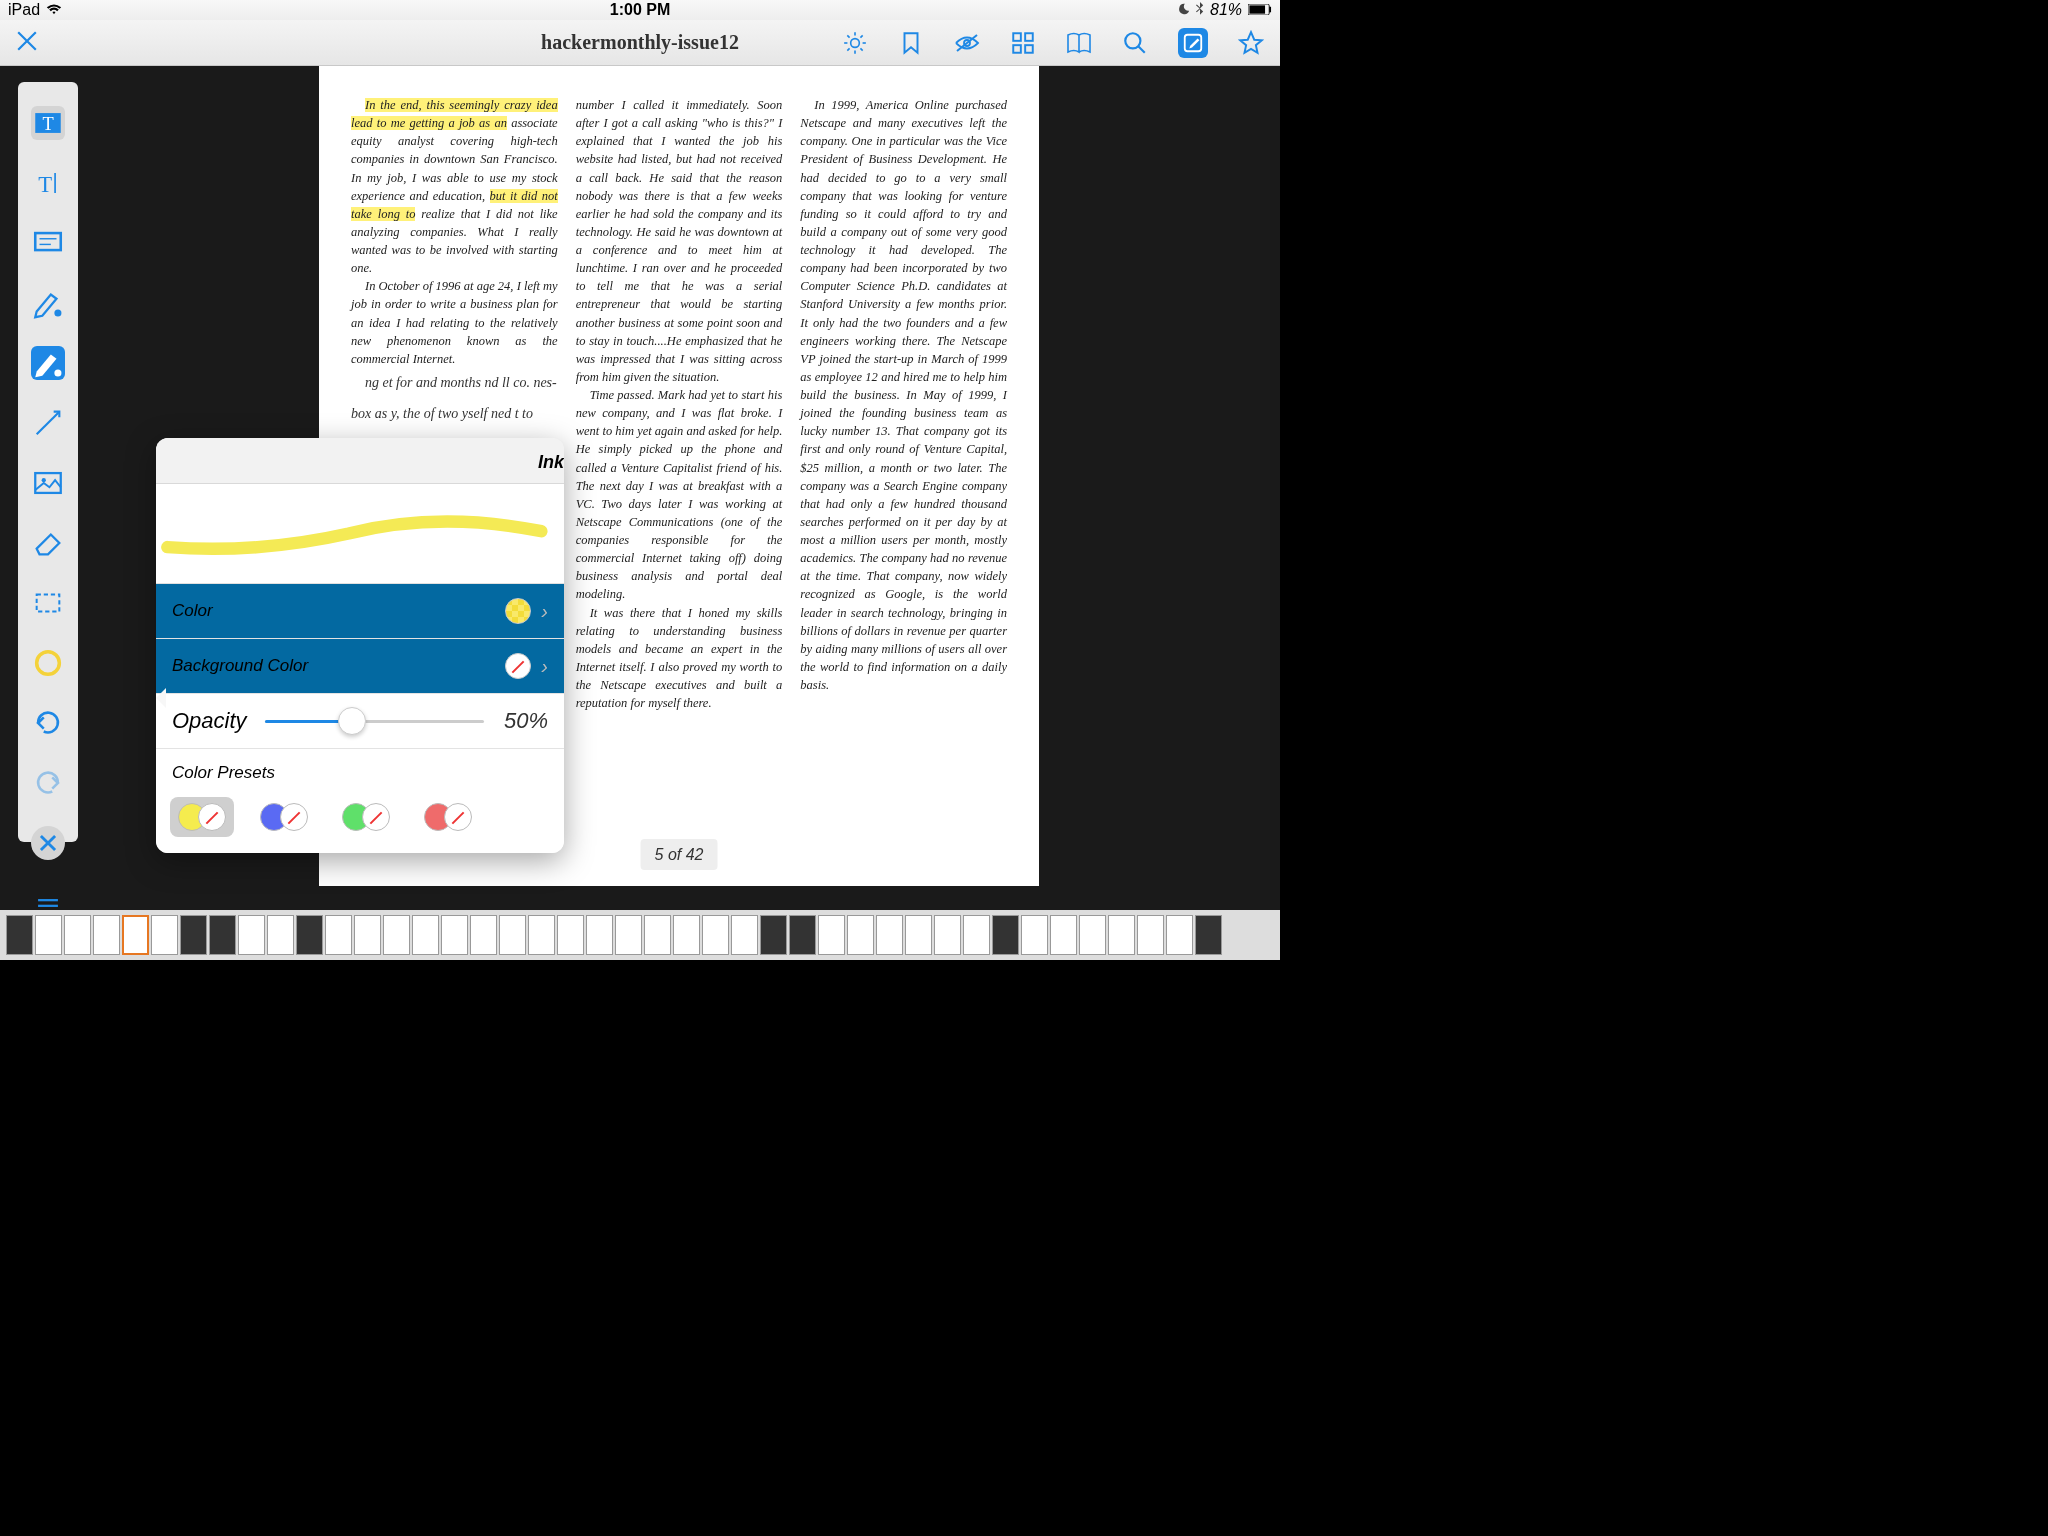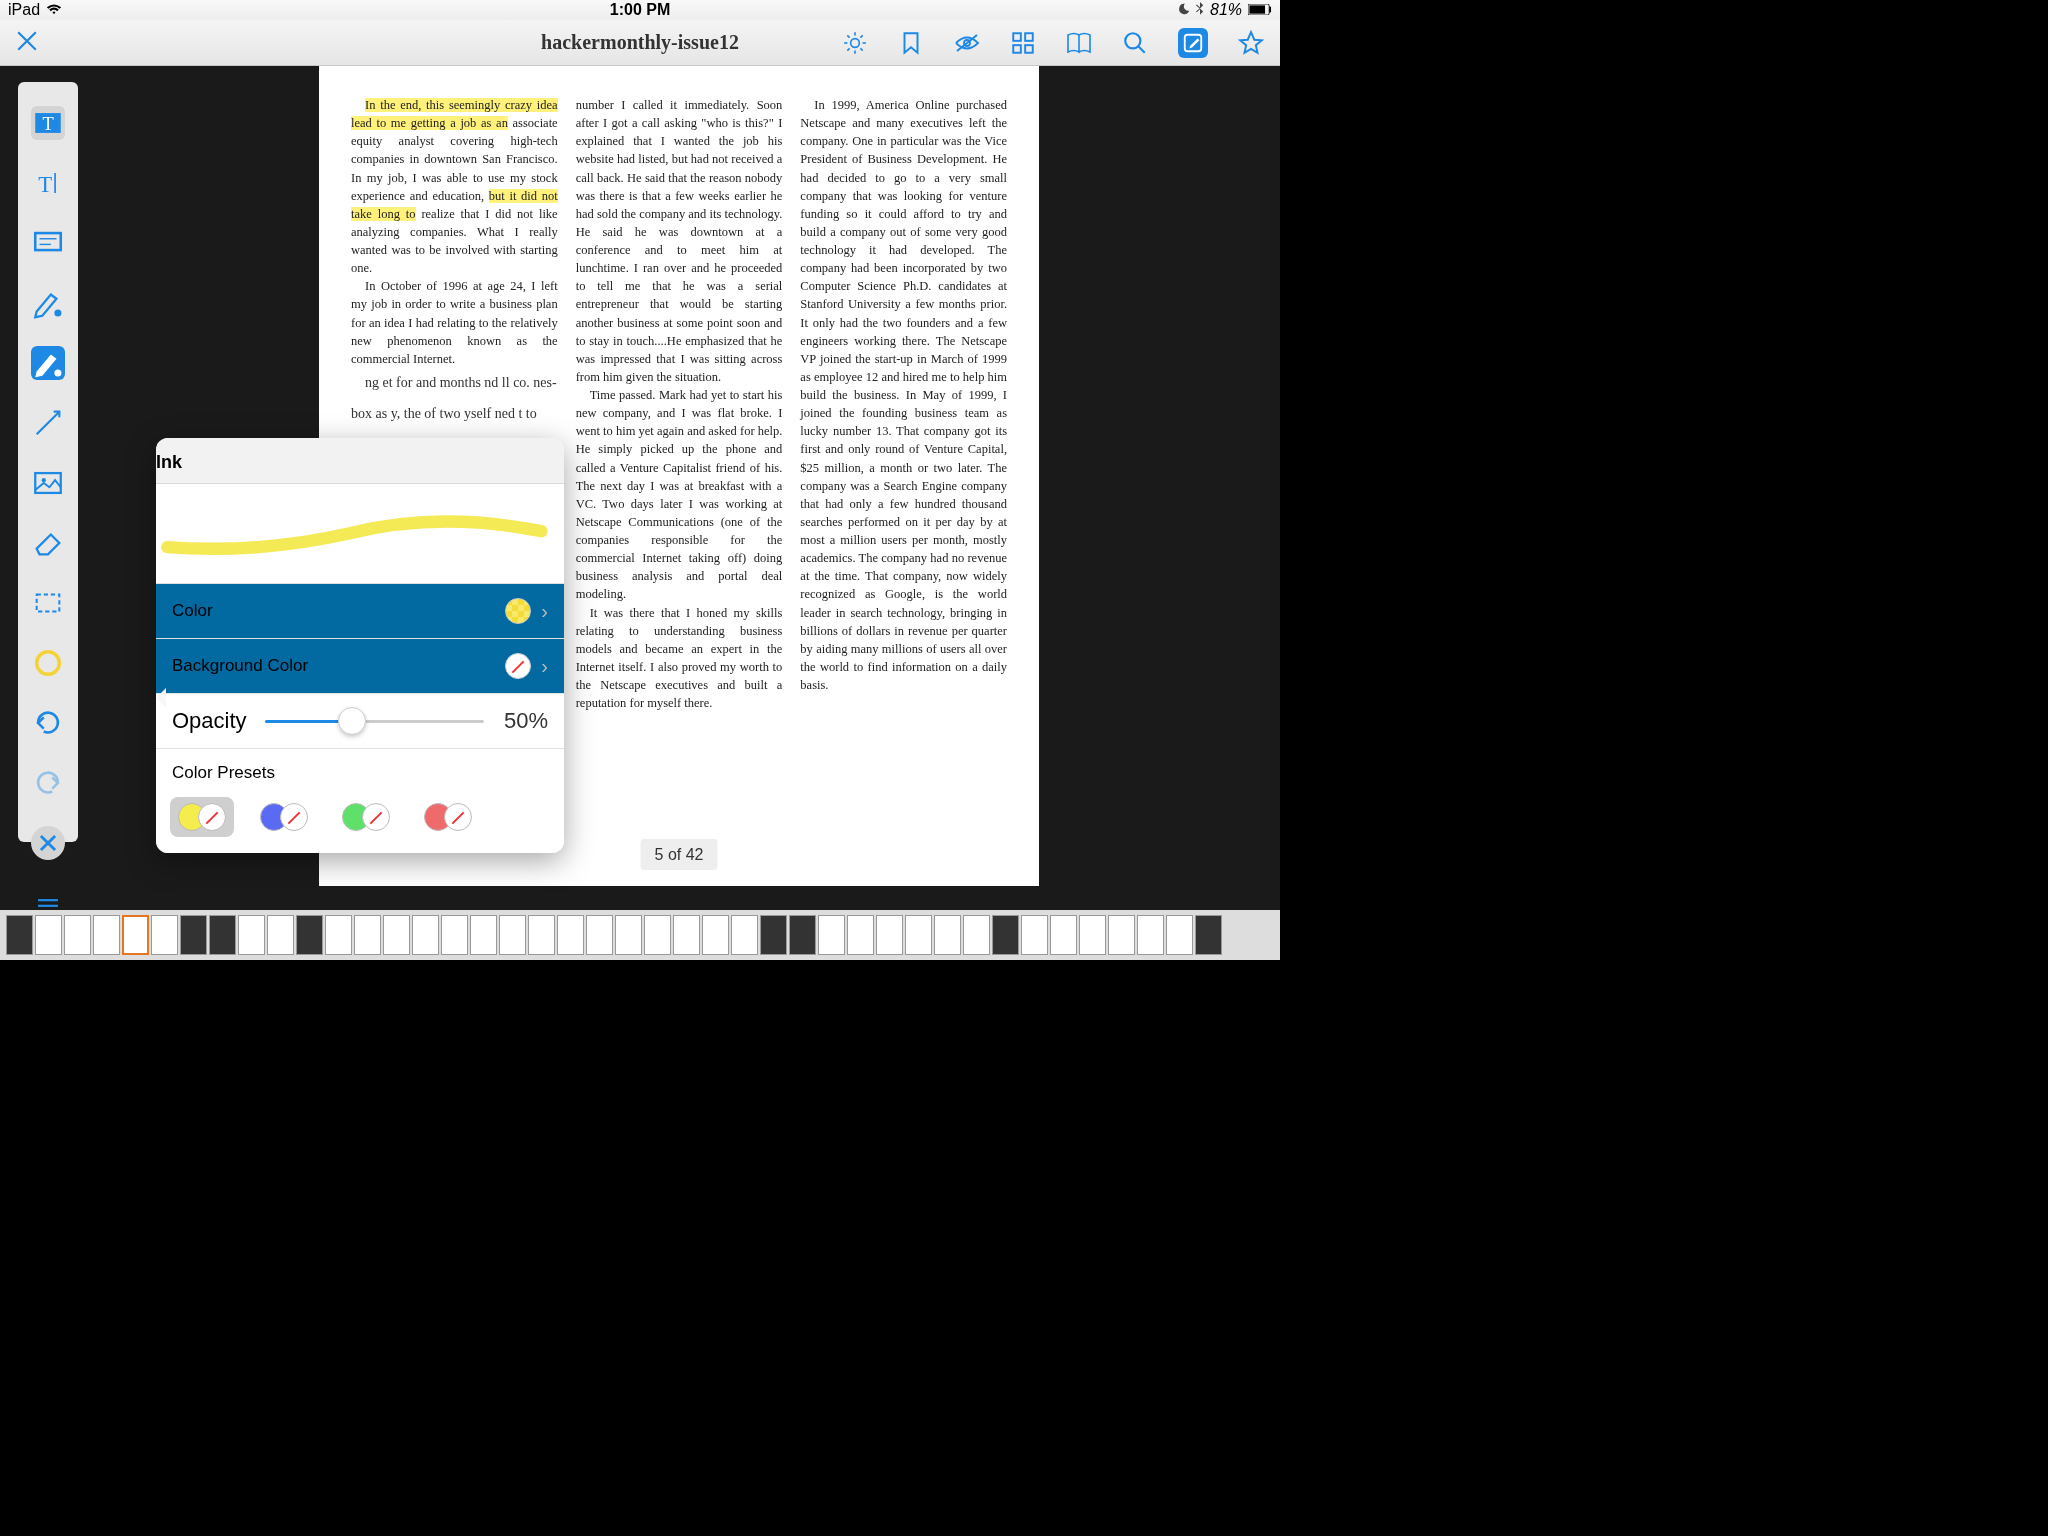--- a/index.html
+++ b/index.html
@@ -91,20 +91,21 @@
   }
   .tool-btn.active { background: #1e88e5; color: #fff; }
   .tool-btn.sel-bg { background: #d4d4d4; }
 
   
   .doc-wrap {
     flex: 1;
     display: flex;
     justify-content: center;
     position: relative;
+    font-style: italic;
   }
   .doc-page {
     width: 720px;
     height: 820px;
     background: #fff;
     margin-top: 0;
     padding: 30px 32px;
     display: flex;
     gap: 18px;
     font-family: Georgia, serif;
@@ -135,21 +136,21 @@
     overflow: hidden;
   }
   .ink-pop::before {
     content: '';
     position: absolute;
     left: -10px; top: 250px;
     border: 10px solid transparent;
     border-right-color: #f7f7f7;
   }
   .ink-title {
-    text-align: left; font-size: 18px; font-weight: 600;
+    text-align: right; font-size: 18px; font-weight: 600;
     padding: 14px 0 10px; border-bottom: 1px solid #d9d9d9;
     background: #f2f2f2;
   }
   .ink-preview {
     height: 100px; background: #fff;
     display: flex; align-items: center; justify-content: center;
     border-bottom: 1px solid #e0e0e0;
   }
   .ink-row {
     display: flex; align-items: center;

